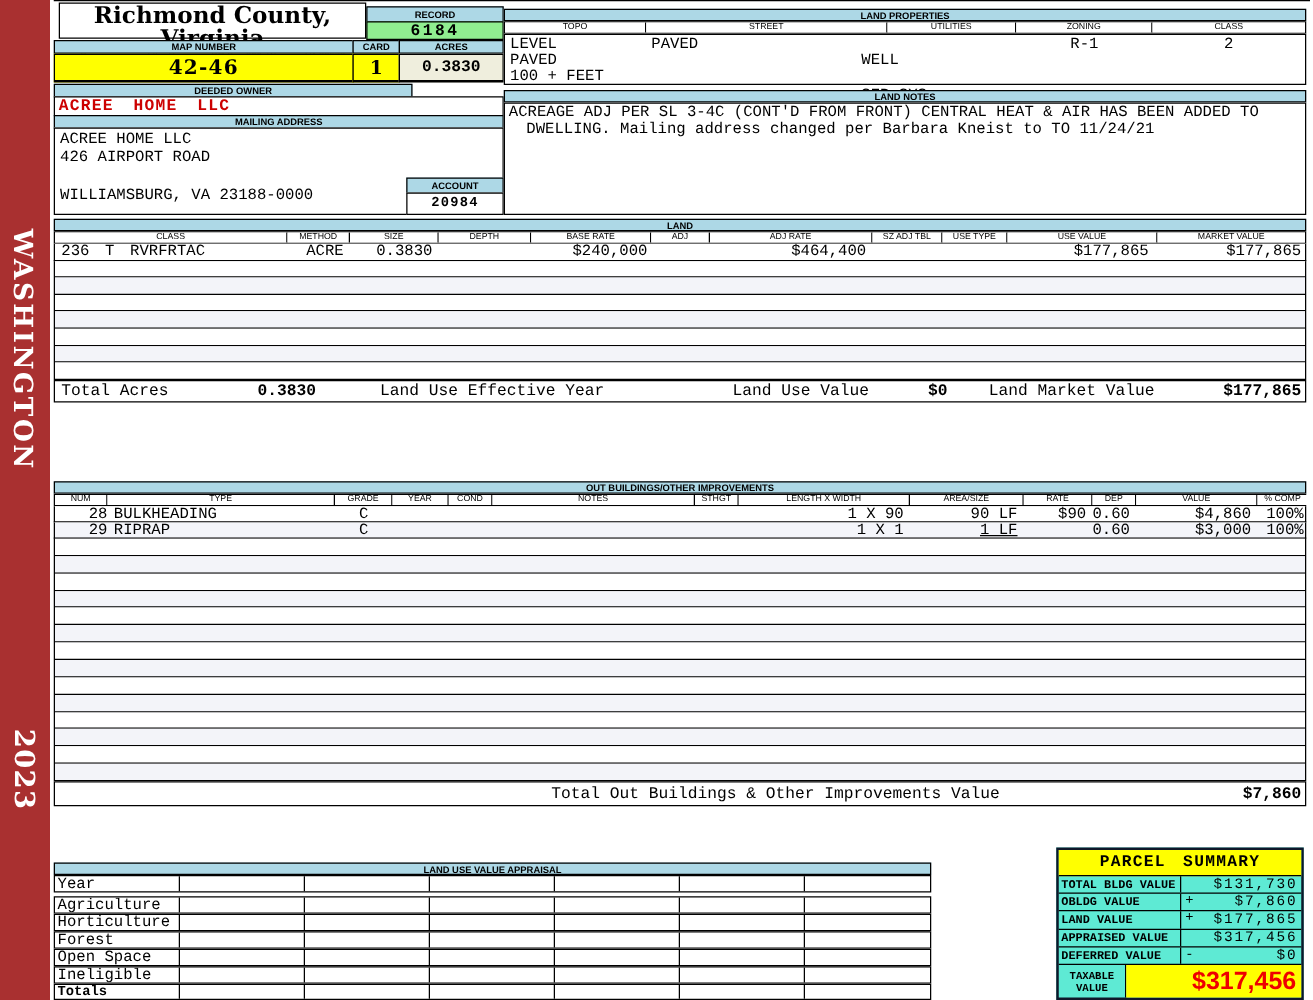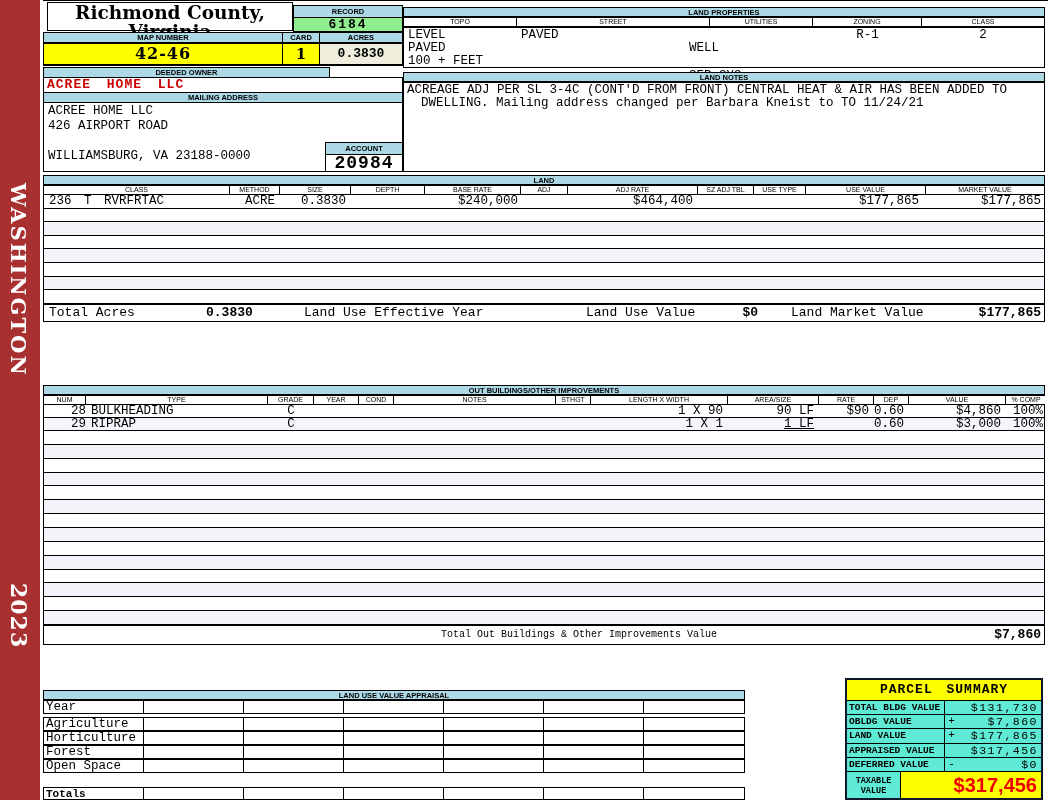--- a/index.html
+++ b/index.html
@@ -65,21 +65,21 @@
   <div class="abs mono b" style="left:43px;top:77px;width:360px;height:16px;border:1px solid #000;background:#fff;color:#CC0000;font-size:13px;line-height:14px;padding-left:3px;word-spacing:7px;letter-spacing:1px;">ACREE HOME LLC</div>
 
   <div class="bar" style="left:43px;top:92px;width:360px;height:11px;">MAILING ADDRESS</div>
   <div class="abs" style="left:43px;top:102px;width:360px;height:70px;border:1px solid #000;background:#fff;">
     <div class="abs mono" style="left:4px;top:2px;">ACREE HOME LLC</div>
     <div class="abs mono" style="left:4px;top:17px;">426 AIRPORT ROAD</div>
     <div class="abs mono" style="left:4px;top:47px;">WILLIAMSBURG, VA 23188-0000</div>
   </div>
 
   <div class="bar" style="left:325px;top:142px;width:78px;height:13px;line-height:11px;">ACCOUNT</div>
-  <div class="abs mono ct b" style="left:325px;top:154px;width:78px;height:18px;border:1px solid #000;background:#fff;font-size:18px;line-height:16px;letter-spacing:1px;">20984</div>
+  <div class="abs mono ct b" style="left:325px;top:154px;width:78px;height:18px;border:1px solid #000;background:#fff;font-size:11px;line-height:16px;letter-spacing:1px;">20984</div>
 
   <div class="bar" style="left:403px;top:7px;width:642px;height:10px;">LAND PROPERTIES</div>
   <div class="hrow" style="left:403px;top:17px;width:642px;height:10px;">
     <div class="hcell" style="left:0;width:113px;">TOPO</div>
     <div class="hcell" style="left:113px;width:193px;">STREET</div>
     <div class="hcell" style="left:306px;width:103px;">UTILITIES</div>
     <div class="hcell" style="left:409px;width:109px;">ZONING</div>
     <div class="hcell last" style="left:518px;width:122px;">CLASS</div>
   </div>
   <div class="abs" style="left:403px;top:27px;width:642px;height:41px;border:1px solid #000;background:#fff;">
@@ -189,21 +189,21 @@
       <div class="fill-row"></div>
       <div class="fill-row alt"></div>
       <div class="fill-row"></div>
       <div class="fill-row alt"></div>
       <div class="fill-row"></div>
       <div class="fill-row alt"></div>
       <div class="fill-row"></div>
       <div class="fill-row alt"></div>
     </div>
   <div class="abs" style="left:43px;top:625px;width:1002px;height:20px;border:1px solid #000;background:#fff;">
-    <div class="abs mono" style="left:397px;font-size:10px;line-height:18px;">Total Out Buildings &amp; Other Improvements Value</div>
+    <div class="abs mono" style="left:397px;font-size:13px;line-height:18px;">Total Out Buildings &amp; Other Improvements Value</div>
     <div class="abs mono b rt" style="left:897px;width:100px;font-size:13px;line-height:18px;">$7,860</div>
   </div>
 
   <div class="bar" style="left:43px;top:690px;width:702px;height:10px;">LAND USE VALUE APPRAISAL</div>
   <div class="lu-row" style="top:700px;">
     <div class="lu-label mono">Year</div>
 
   <div class="lu-cell" style="left: 100px;"></div>
       <div class="lu-cell" style="left: 200px;"></div>
       <div class="lu-cell" style="left: 300px;"></div>
@@ -236,20 +236,30 @@
 
   <div class="lu-cell" style="left: 100px;"></div>
       <div class="lu-cell" style="left: 200px;"></div>
       <div class="lu-cell" style="left: 300px;"></div>
       <div class="lu-cell" style="left: 400px;"></div>
       <div class="lu-cell" style="left: 500px;"></div>
       <div class="lu-cell last" style="left: 600px; border-right: none;"></div>
     </div>
   <div class="lu-row" style="top:759px;">
     <div class="lu-label mono">Open Space</div>
+
+  <div class="lu-cell" style="left: 100px;"></div>
+      <div class="lu-cell" style="left: 200px;"></div>
+      <div class="lu-cell" style="left: 300px;"></div>
+      <div class="lu-cell" style="left: 400px;"></div>
+      <div class="lu-cell" style="left: 500px;"></div>
+      <div class="lu-cell last" style="left: 600px; border-right: none;"></div>
+    </div>
+  <div class="lu-row" style="top:773px;">
+    <div class="lu-label mono">Ineligible</div>
 
   <div class="lu-cell" style="left: 100px;"></div>
       <div class="lu-cell" style="left: 200px;"></div>
       <div class="lu-cell" style="left: 300px;"></div>
       <div class="lu-cell" style="left: 400px;"></div>
       <div class="lu-cell" style="left: 500px;"></div>
       <div class="lu-cell last" style="left: 600px; border-right: none;"></div>
     </div>
   <div class="lu-row" style="top:787px;height:13px;">
     <div class="lu-label mono b" style="font-size:11px;">Totals</div>

